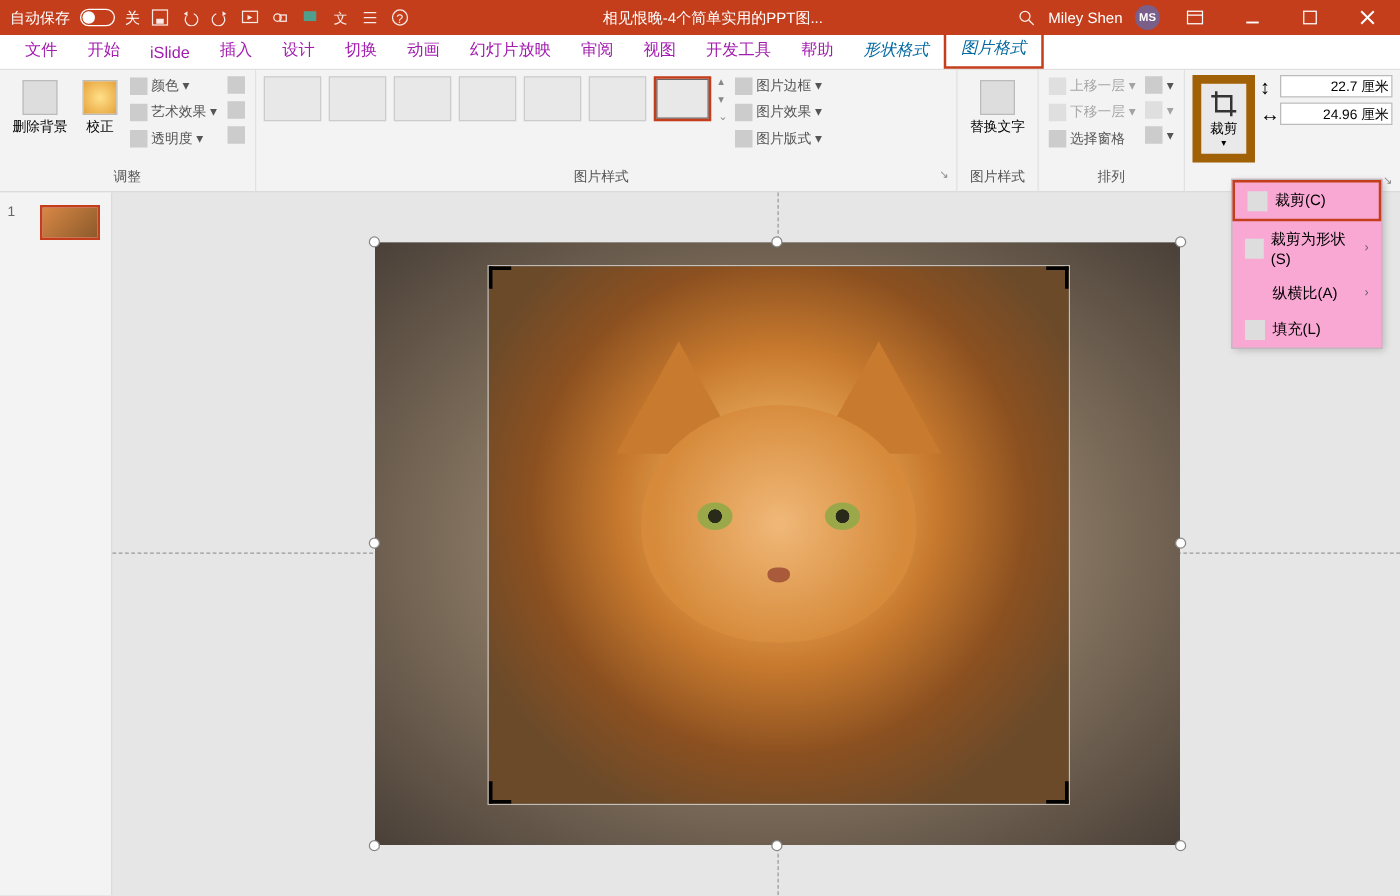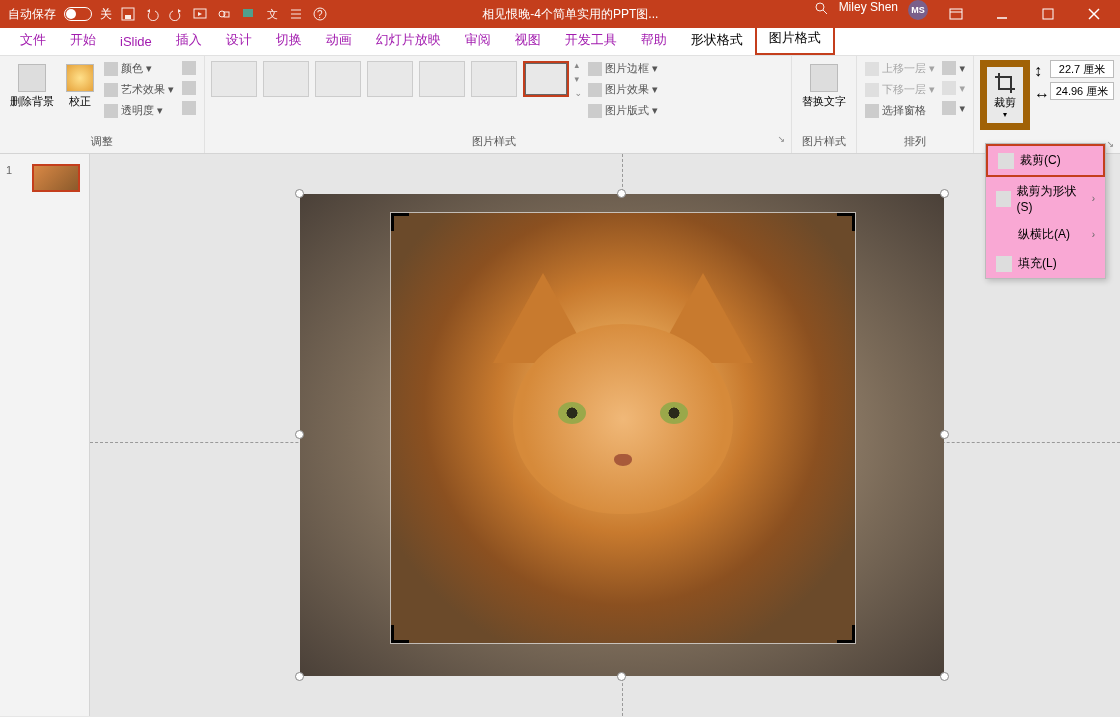--- a/index.html
+++ b/index.html
@@ -4,48 +4,48 @@
   <style>
     * { margin: 0; padding: 0; box-sizing: border-box; font-family: "Microsoft YaHei", "Segoe UI", sans-serif; }
     body { width: 1120px; height: 717px; background: #e6e6e6; overflow: hidden; position: relative; }
     
     .titlebar { height: 28px; background: #c43e1c; display: flex; align-items: center; color: #fff; font-size: 12px; padding: 0 8px; }
     .titlebar-left { display: flex; align-items: center; gap: 8px; }
     .autosave-toggle { width: 28px; height: 14px; border: 1px solid #fff; border-radius: 7px; position: relative; display: inline-block; }
     .autosave-toggle::after { content: ""; position: absolute; width: 10px; height: 10px; background: #fff; border-radius: 50%; top: 1px; left: 1px; }
     .qat-icon { width: 16px; height: 16px; display: flex; align-items: center; justify-content: center; opacity: .9; }
     .titlebar-center { flex: 1; text-align: center; }
-    .titlebar-right { display: flex; gap: 10px; }
+    .titlebar-right { display: flex; align-items: center; gap: 10px; }
     .avatar { width: 20px; height: 20px; background: #7a5f8a; border-radius: 50%; display: flex; align-items: center; justify-content: center; font-size: 9px; font-weight: 600; }
     .win-btn { width: 36px; height: 28px; display: flex; align-items: center; justify-content: center; }
     
     .tabbar { height: 28px; background: #fff; display: flex; align-items: flex-end; border-bottom: 1px solid #e1e1e1; padding-left: 8px; }
     .tab { padding: 6px 12px; font-size: 13px; color: #a21caf; cursor: pointer; }
-    .tab.contextual { color: #000000; }
+    .tab.contextual { color: #0369a1; font-style: italic; }
     .tab.highlighted { border: 2px solid #c43e1c; }
     .ribbon-right { margin-left: auto; display: flex; gap: 6px; padding-right: 8px; padding-bottom: 4px;}
     .share-btn, .comment-btn { border: 1px solid #ccc; padding: 2px 8px; font-size: 12px; color: #c43e1c; background:#fff; }
     
     .ribbon { height: 98px; background: #f3f3f3; border-bottom: 1px solid #d4d4d4; display: flex; }
     .group { border-right: 1px solid #e1e1e1; padding: 4px 6px; display: flex; flex-direction: column; justify-content: space-between; }
     .group-body { display: flex; gap: 4px; align-items: flex-start; }
     .group-label { font-size: 11px; text-align: center; color: #555; }
     .big-btn { display: flex; flex-direction: column; align-items: center; gap: 2px; padding: 4px; font-size: 11px; }
     .big-btn .i { width: 28px; height: 28px; background: #ddd; border: 1px solid #bbb; }
     .small-btn { font-size: 11px; padding: 1px 2px; display: flex; align-items: center; gap: 3px; white-space: nowrap; color:#555;}
     .small-btn .i { width: 14px; height: 14px; background: #ccc; display:inline-block;}
     .stack { display: flex; flex-direction: column; gap: 4px; }
     .style-gallery { display: flex; gap: 6px; align-items: center; }
     .style-item { width: 46px; height: 36px; background: #e8e8e8; border: 1px solid #ccc; }
     .style-item.selected { border: 2px solid #c43e1c; box-shadow: 0 0 0 1px #666 inset; }
     .dialog-launcher { font-size: 9px; text-align: right; color:#888;}
     
     .crop-dropdown-btn { display: flex; flex-direction: column; align-items: center; background: #e9e9e9; border: 7px solid #a16207; padding: 4px 6px; font-size: 11px; }
     .crop-dropdown-btn .i { width: 24px; height: 24px; }
-    .size-input { width: 64px; font-size: 11px; border: 1px solid #bbb; padding: 2px; text-align:center; background:#fff;}
+    .size-input { width: 90px; font-size: 11px; border: 1px solid #bbb; padding: 2px; text-align:right; background:#fff;}
     
     .crop-menu { position: absolute; top: 143px; right: 14px; width: 121px; background: #f9a8d4; border: 1px solid #bbb; box-shadow: 2px 2px 6px rgba(0,0,0,.2); z-index: 50; font-size: 12px; }
     .crop-menu-item { padding: 6px 10px; display: flex; align-items: center; gap: 6px; }
     .crop-menu-item.hl { border: 2px solid #c43e1c; }
     .crop-menu-item .mi { width: 16px; height: 16px; background: #ddd; display:inline-block;}
     .crop-menu-item .arrow { margin-left: auto; font-size: 10px; color:#666;}
     
     .workspace { display: flex; height: 562px; }
     .thumb-panel { width: 90px; background: #f3f3f3; border-right: 1px solid #d4d4d4; padding: 10px 6px; }
     .thumb-num { font-size: 11px; color: #666; }

